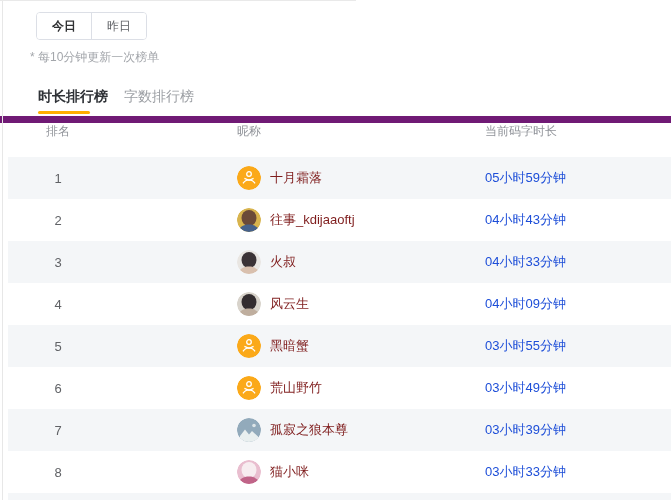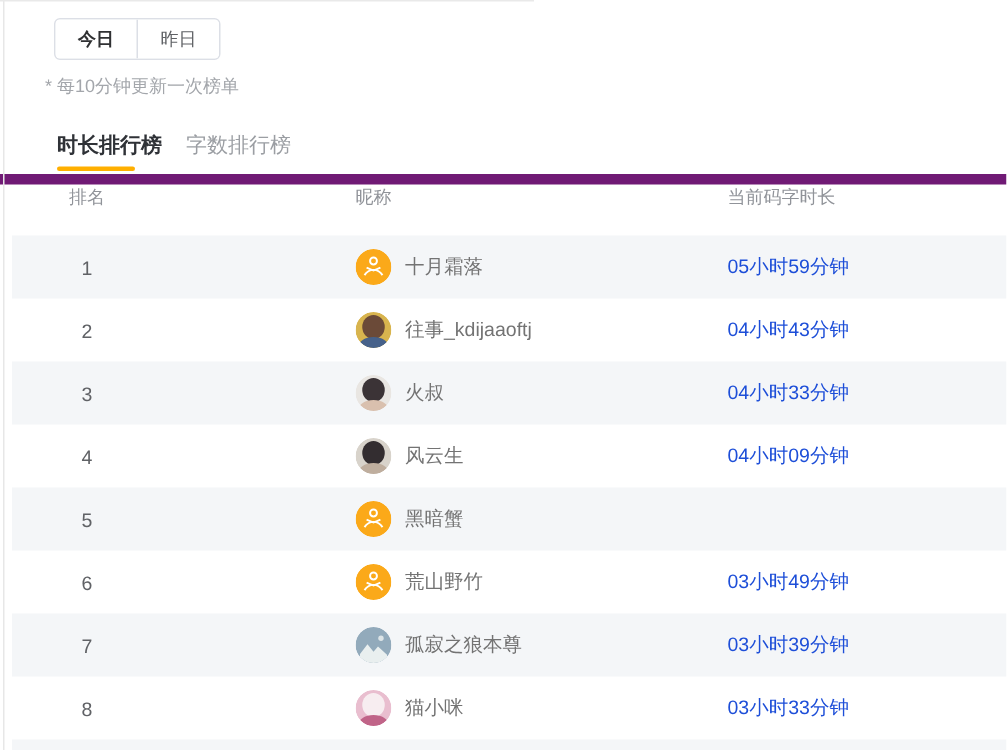--- a/index.html
+++ b/index.html
@@ -34,21 +34,21 @@
   .col-name { flex: 1; padding-left: 129px; }
   .col-time { width: 186px; text-align: left; }
 
   .row { display: flex; align-items: center; height: 42px; margin-left: 8px; font-size: 13px; color: #5c5f66; }
   .row.striped { background: #f4f6f8; }
   .cell-rank { width: 100px; text-align: center; color: #606266; }
   .cell-name { flex: 1; padding-left: 129px; display: flex; align-items: center; gap: 9px; min-width: 0; }
   .cell-time { width: 186px; text-align: left; color: #1d4ed8; }
   .avatar { width: 24px; height: 24px; border-radius: 50%; overflow: hidden; flex: 0 0 24px; cursor: pointer; }
   .avatar svg { display: block; }
-  .nickname { color: #737373; cursor: pointer; white-space: nowrap; }
+  .nickname { color: #7f1d1d; cursor: pointer; white-space: nowrap; }
 </style>
 </head>
 <body>
 
 <div class="left-hairline"></div>
 <div class="top-hairline"></div>
 
 <div>
 
   <div class="toolbar">
@@ -156,20 +156,21 @@
       <span class="avatar">
             <svg width="24" height="24" viewBox="0 0 24 24" xmlns="http://www.w3.org/2000/svg">
               <circle cx="12" cy="12" r="12" fill="#fba919"></circle>
               <circle cx="12" cy="8" r="2.3" fill="none" stroke="#ffffff" stroke-width="1.3"></circle>
               <path d="M7.4 12.4l4.6 2 4.6-2" fill="none" stroke="#ffffff" stroke-width="1.2"></path>
               <path d="M6 17.4c1.6-2.5 3.5-3.5 6-3.5s4.4 1 6 3.5" fill="none" stroke="#ffffff" stroke-width="1.3"></path>
             </svg>
           </span>
       <span class="nickname">黑暗蟹</span>
     </div>
+    <div class="cell-time">03小时55分钟</div>
   </div>
       <div class="row">
     <div class="cell-rank">6</div>
     <div class="cell-name">
       <span class="avatar">
             <svg width="24" height="24" viewBox="0 0 24 24" xmlns="http://www.w3.org/2000/svg">
               <circle cx="12" cy="12" r="12" fill="#fba919"></circle>
               <circle cx="12" cy="8" r="2.3" fill="none" stroke="#ffffff" stroke-width="1.3"></circle>
               <path d="M7.4 12.4l4.6 2 4.6-2" fill="none" stroke="#ffffff" stroke-width="1.2"></path>
               <path d="M6 17.4c1.6-2.5 3.5-3.5 6-3.5s4.4 1 6 3.5" fill="none" stroke="#ffffff" stroke-width="1.3"></path>

